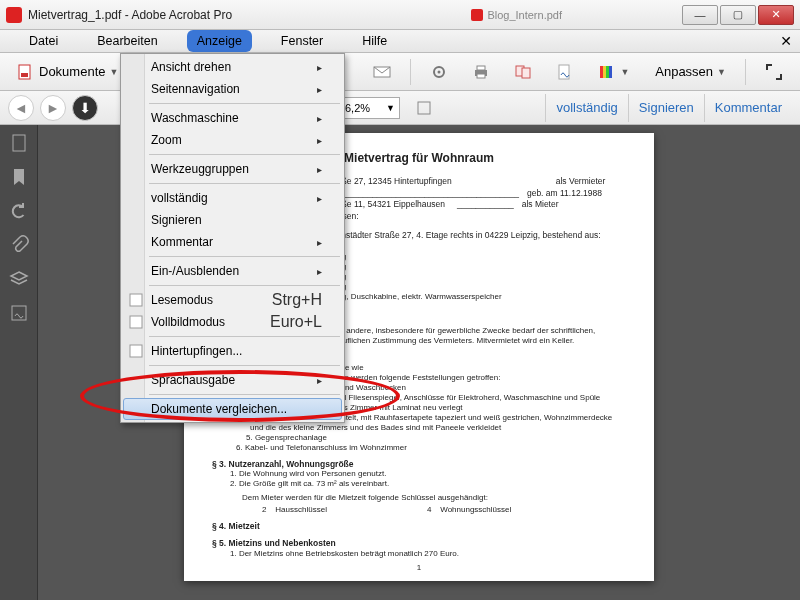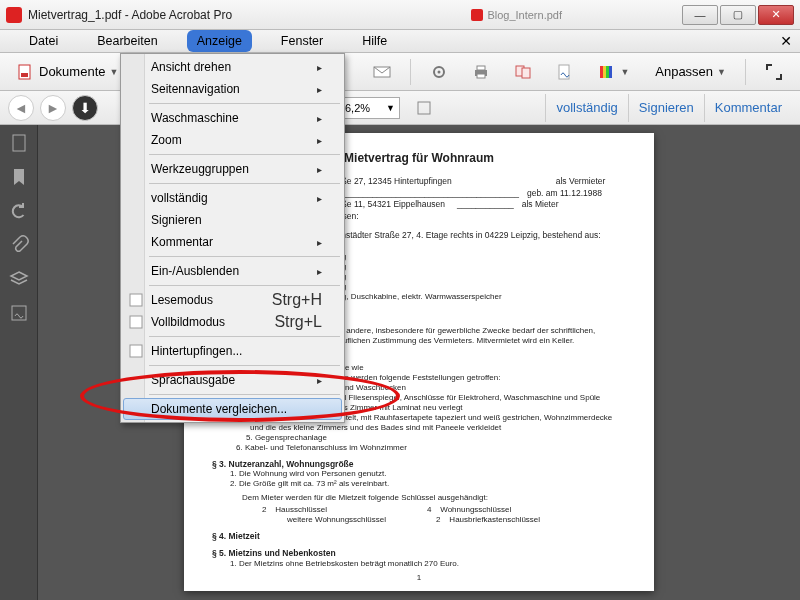--- a/index.html
+++ b/index.html
@@ -327,21 +327,20 @@
       <div class="sm" style="margin-left:22px"><span>3.   Schlaf- und s</span>&nbsp;&nbsp;<span>flur und kleines Zimmer mit Laminat neu verlegt</span></div>
       <div class="sm" style="margin-left:22px">4.   Wände und Decken gespachtelt, mit Rauhfasertapete tapeziert und weiß gestrichen, Wohnzimmerdecke</div>
       <div class="sm" style="margin-left:38px">und die des kleine Zimmers und des Bades sind mit Paneele verkleidet</div>
       <div class="sm" style="margin-left:34px">5.   Gegensprechanlage</div>
       <div class="sm" style="margin-left:24px">6.   Kabel- und Telefonanschluss im Wohnzimmer</div>
       <div class="sec">§ 3.   Nutzeranzahl, Wohnungsgröße</div>
       <div class="sm indent">1.   Die Wohnung wird von         Personen genutzt.</div>
       <div class="sm indent">2.   Die Größe gilt mit ca. 73 m² als vereinbart.</div>
       <div class="sm" style="margin:4px 0 2px 30px">Dem Mieter werden für die Mietzeit folgende Schlüssel ausgehändigt:</div>
       <div class="sm" style="margin-left:50px"><span>2</span>&nbsp;&nbsp;&nbsp;&nbsp;<span>Hausschlüssel</span><span style="margin-left:100px">4</span>&nbsp;&nbsp;&nbsp;&nbsp;<span>Wohnungsschlüssel</span></div>
-      <div class="sm" style="margin-left:75px"><span>weitere Wohnungsschlüssel</span><span style="margin-left:50px">2</span>&nbsp;&nbsp;&nbsp;&nbsp;<span>Hausbriefkastenschlüssel</span></div>
       <div class="sec">§ 4.   Mietzeit</div>
       <div class="sec">§ 5.   Mietzins und Nebenkosten</div>
       <div class="sm indent">1.   Der Mietzins ohne Betriebskosten beträgt monatlich 270 Euro.</div>
       <div style="text-align:center;margin-top:4px;font-size:8px">1</div>
     </div>
   </div>
 </div>
 
 <div class="dropdown">
   <div class="dd-gutter"></div>
@@ -395,21 +394,21 @@
         <span>Lesemodus</span>
         <span class="shortcut">Strg+H</span>
       </div>
       <div class="dd-item">
         <span class="ic">
           <svg viewBox="0 0 14 14">
             <rect x="1" y="1" width="12" height="12" fill="#fff" stroke="#999"></rect>
           </svg>
         </span>
         <span>Vollbildmodus</span>
-        <span class="shortcut">Strg+L</span>
+        <span class="shortcut">Euro+L</span>
       </div>
       <div class="dd-sep"></div>
       <div class="dd-item">
         <span class="ic">
           <svg viewBox="0 0 14 14">
             <rect x="1" y="1" width="12" height="12" fill="#fff" stroke="#999"></rect>
           </svg>
         </span>
         <span>Hintertupfingen...</span>
       </div>

